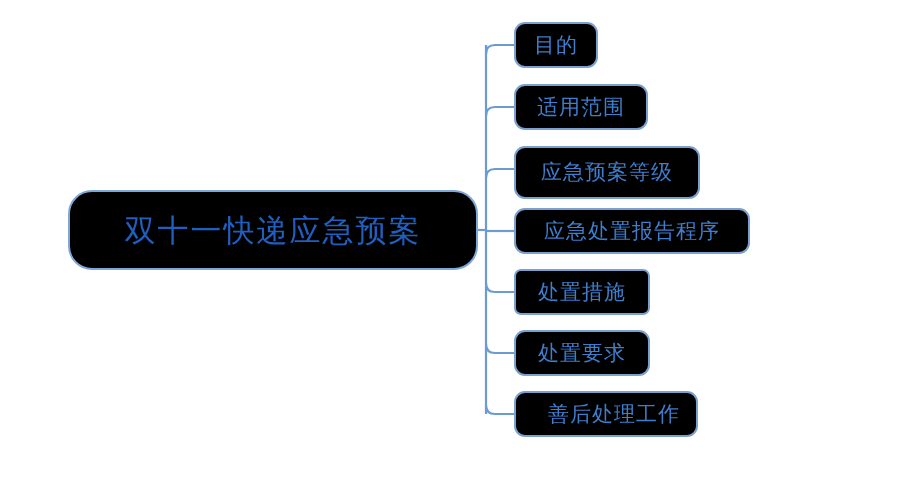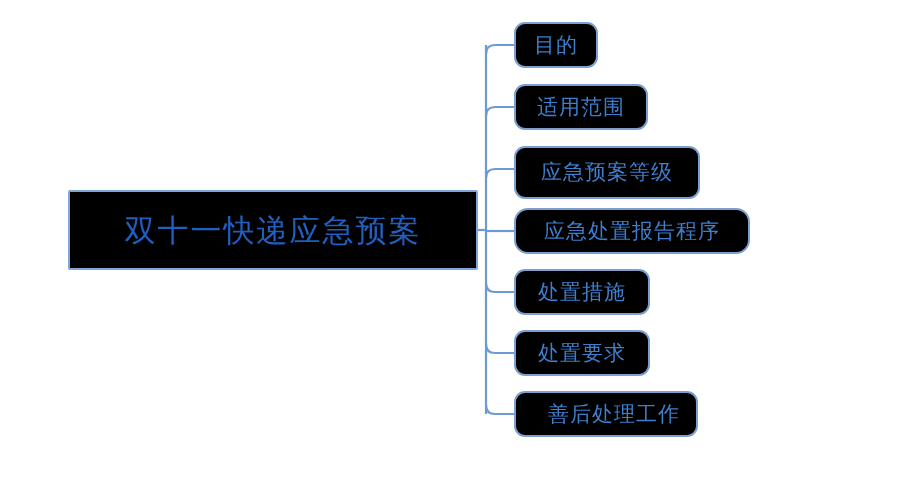--- a/index.html
+++ b/index.html
@@ -36,21 +36,21 @@
     box-sizing: border-box;
     background: #000000;
     display: flex;
     align-items: center;
     justify-content: center;
     z-index: 2;
     white-space: nowrap;
   }
   .node-root {
     border: 2px solid #7EA6D8;
-    border-radius: 2px;
+    border-radius: 24px;
     color: #1F5FBF;
     font-size: 31px;
     letter-spacing: 2px;
   }
   .node-child {
     border: 2px solid #7BA0D0;
     border-radius: 11px;
     color: #3E7ECD;
     font-size: 21px;
     letter-spacing: 1px;
@@ -83,24 +83,24 @@
       </div>
       <div class="node node-child" style="left: 514px; top: 22px; width: 84px; height: 46px;">
         <span class="node-label">目的</span>
       </div>
       <div class="node node-child" style="left: 514px; top: 84px; width: 134px; height: 46px;">
         <span class="node-label">适用范围</span>
       </div>
       <div class="node node-child" style="left: 514px; top: 146px; width: 186px; height: 53px;">
         <span class="node-label">应急预案等级</span>
       </div>
-      <div class="node node-child" style="left: 514px; top: 208px; width: 236px; height: 46px; border-radius: 14px;">
+      <div class="node node-child" style="left: 514px; top: 208px; width: 236px; height: 46px;">
         <span class="node-label">应急处置报告程序</span>
       </div>
-      <div class="node node-child" style="left: 514px; top: 269px; width: 136px; height: 46px;">
+      <div class="node node-child" style="left: 514px; top: 269px; width: 136px; height: 46px; border-radius: 7px;">
         <span class="node-label">处置措施</span>
       </div>
       <div class="node node-child" style="left: 514px; top: 330px; width: 136px; height: 46px;">
         <span class="node-label">处置要求</span>
       </div>
       <div class="node node-child" style="left: 514px; top: 391px; width: 184px; height: 46px; padding-left: 16px;">
         <span class="node-label">善后处理工作</span>
       </div>
     </div>
 

